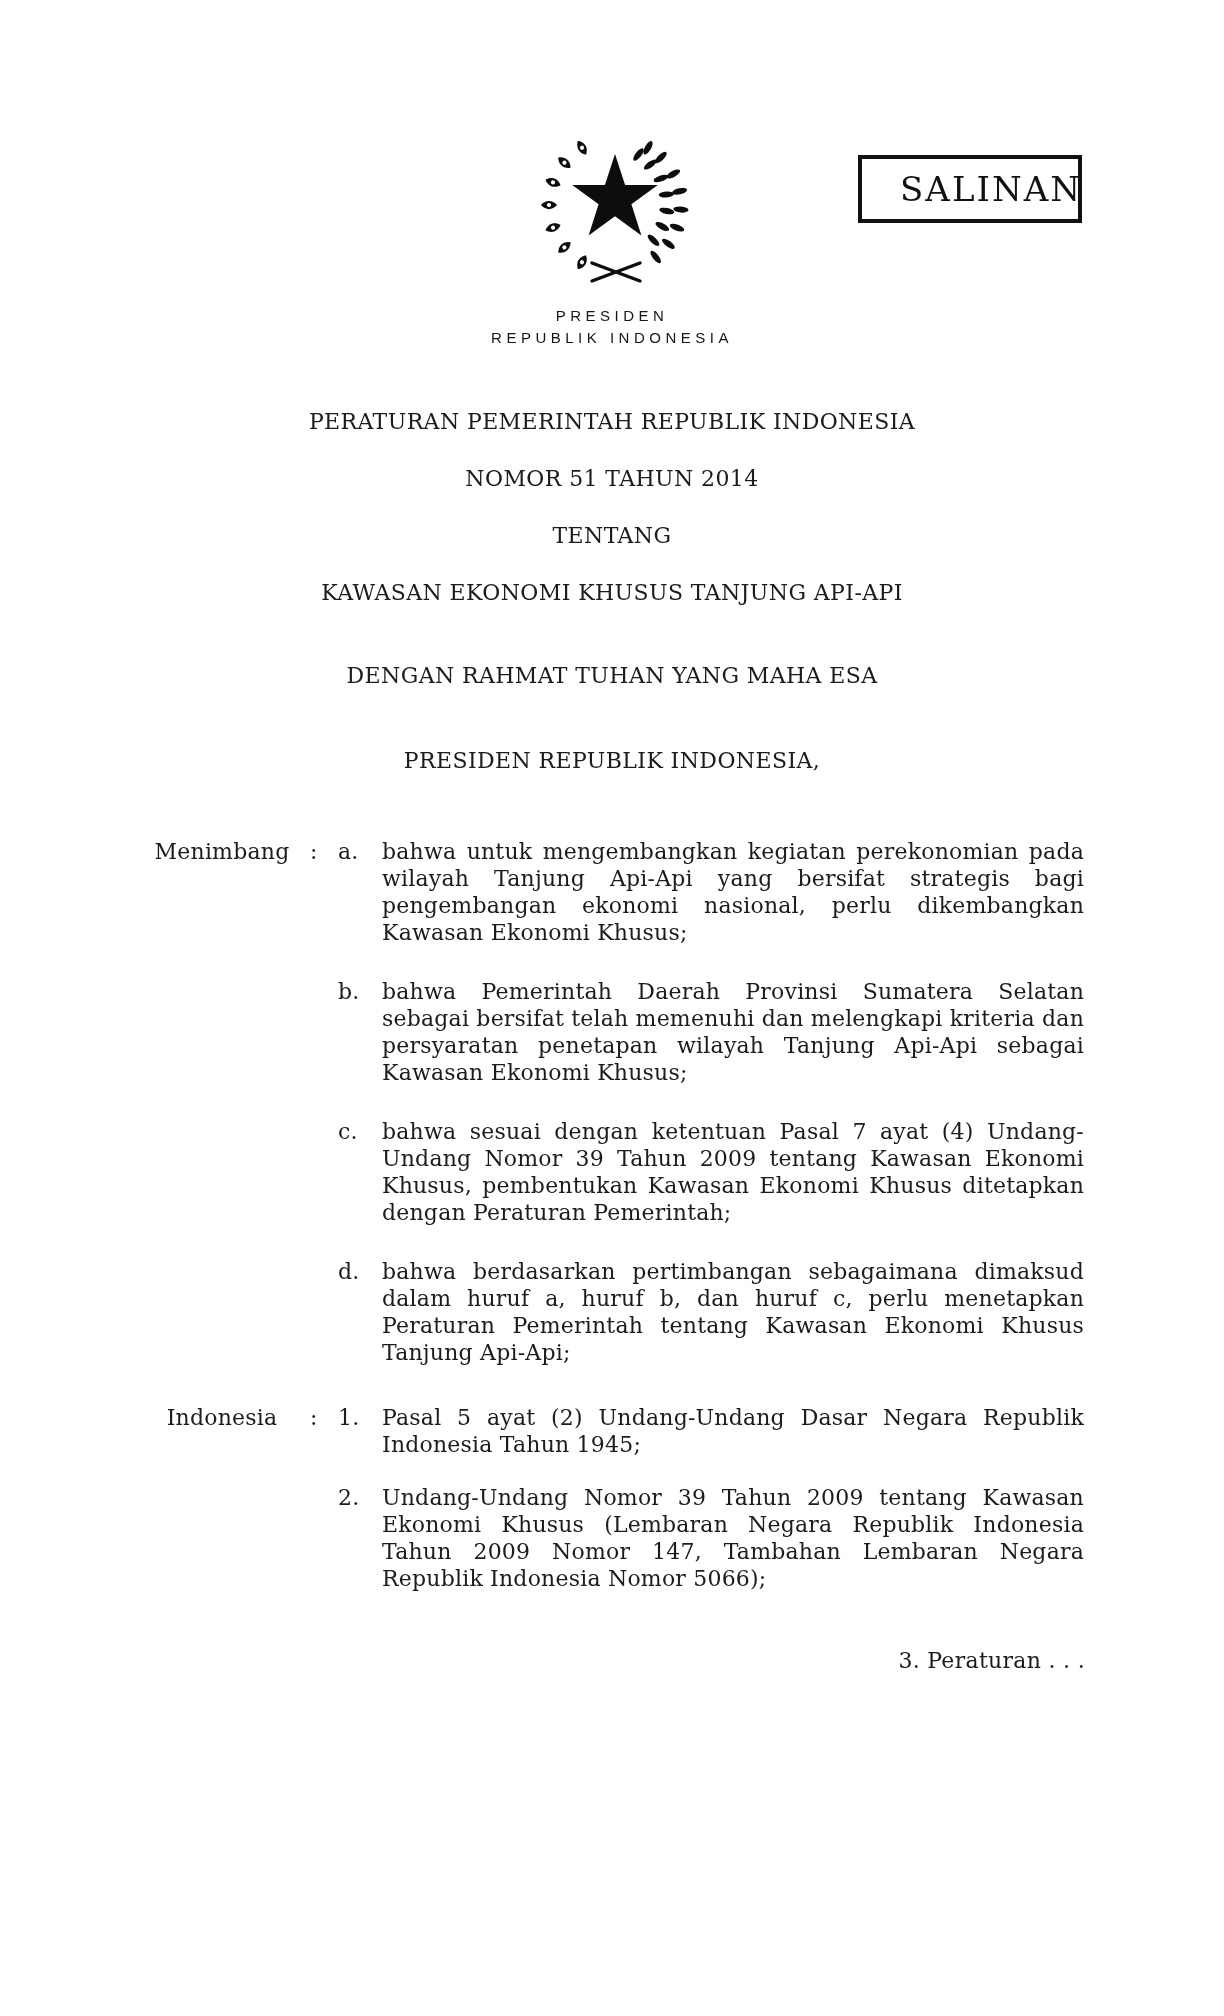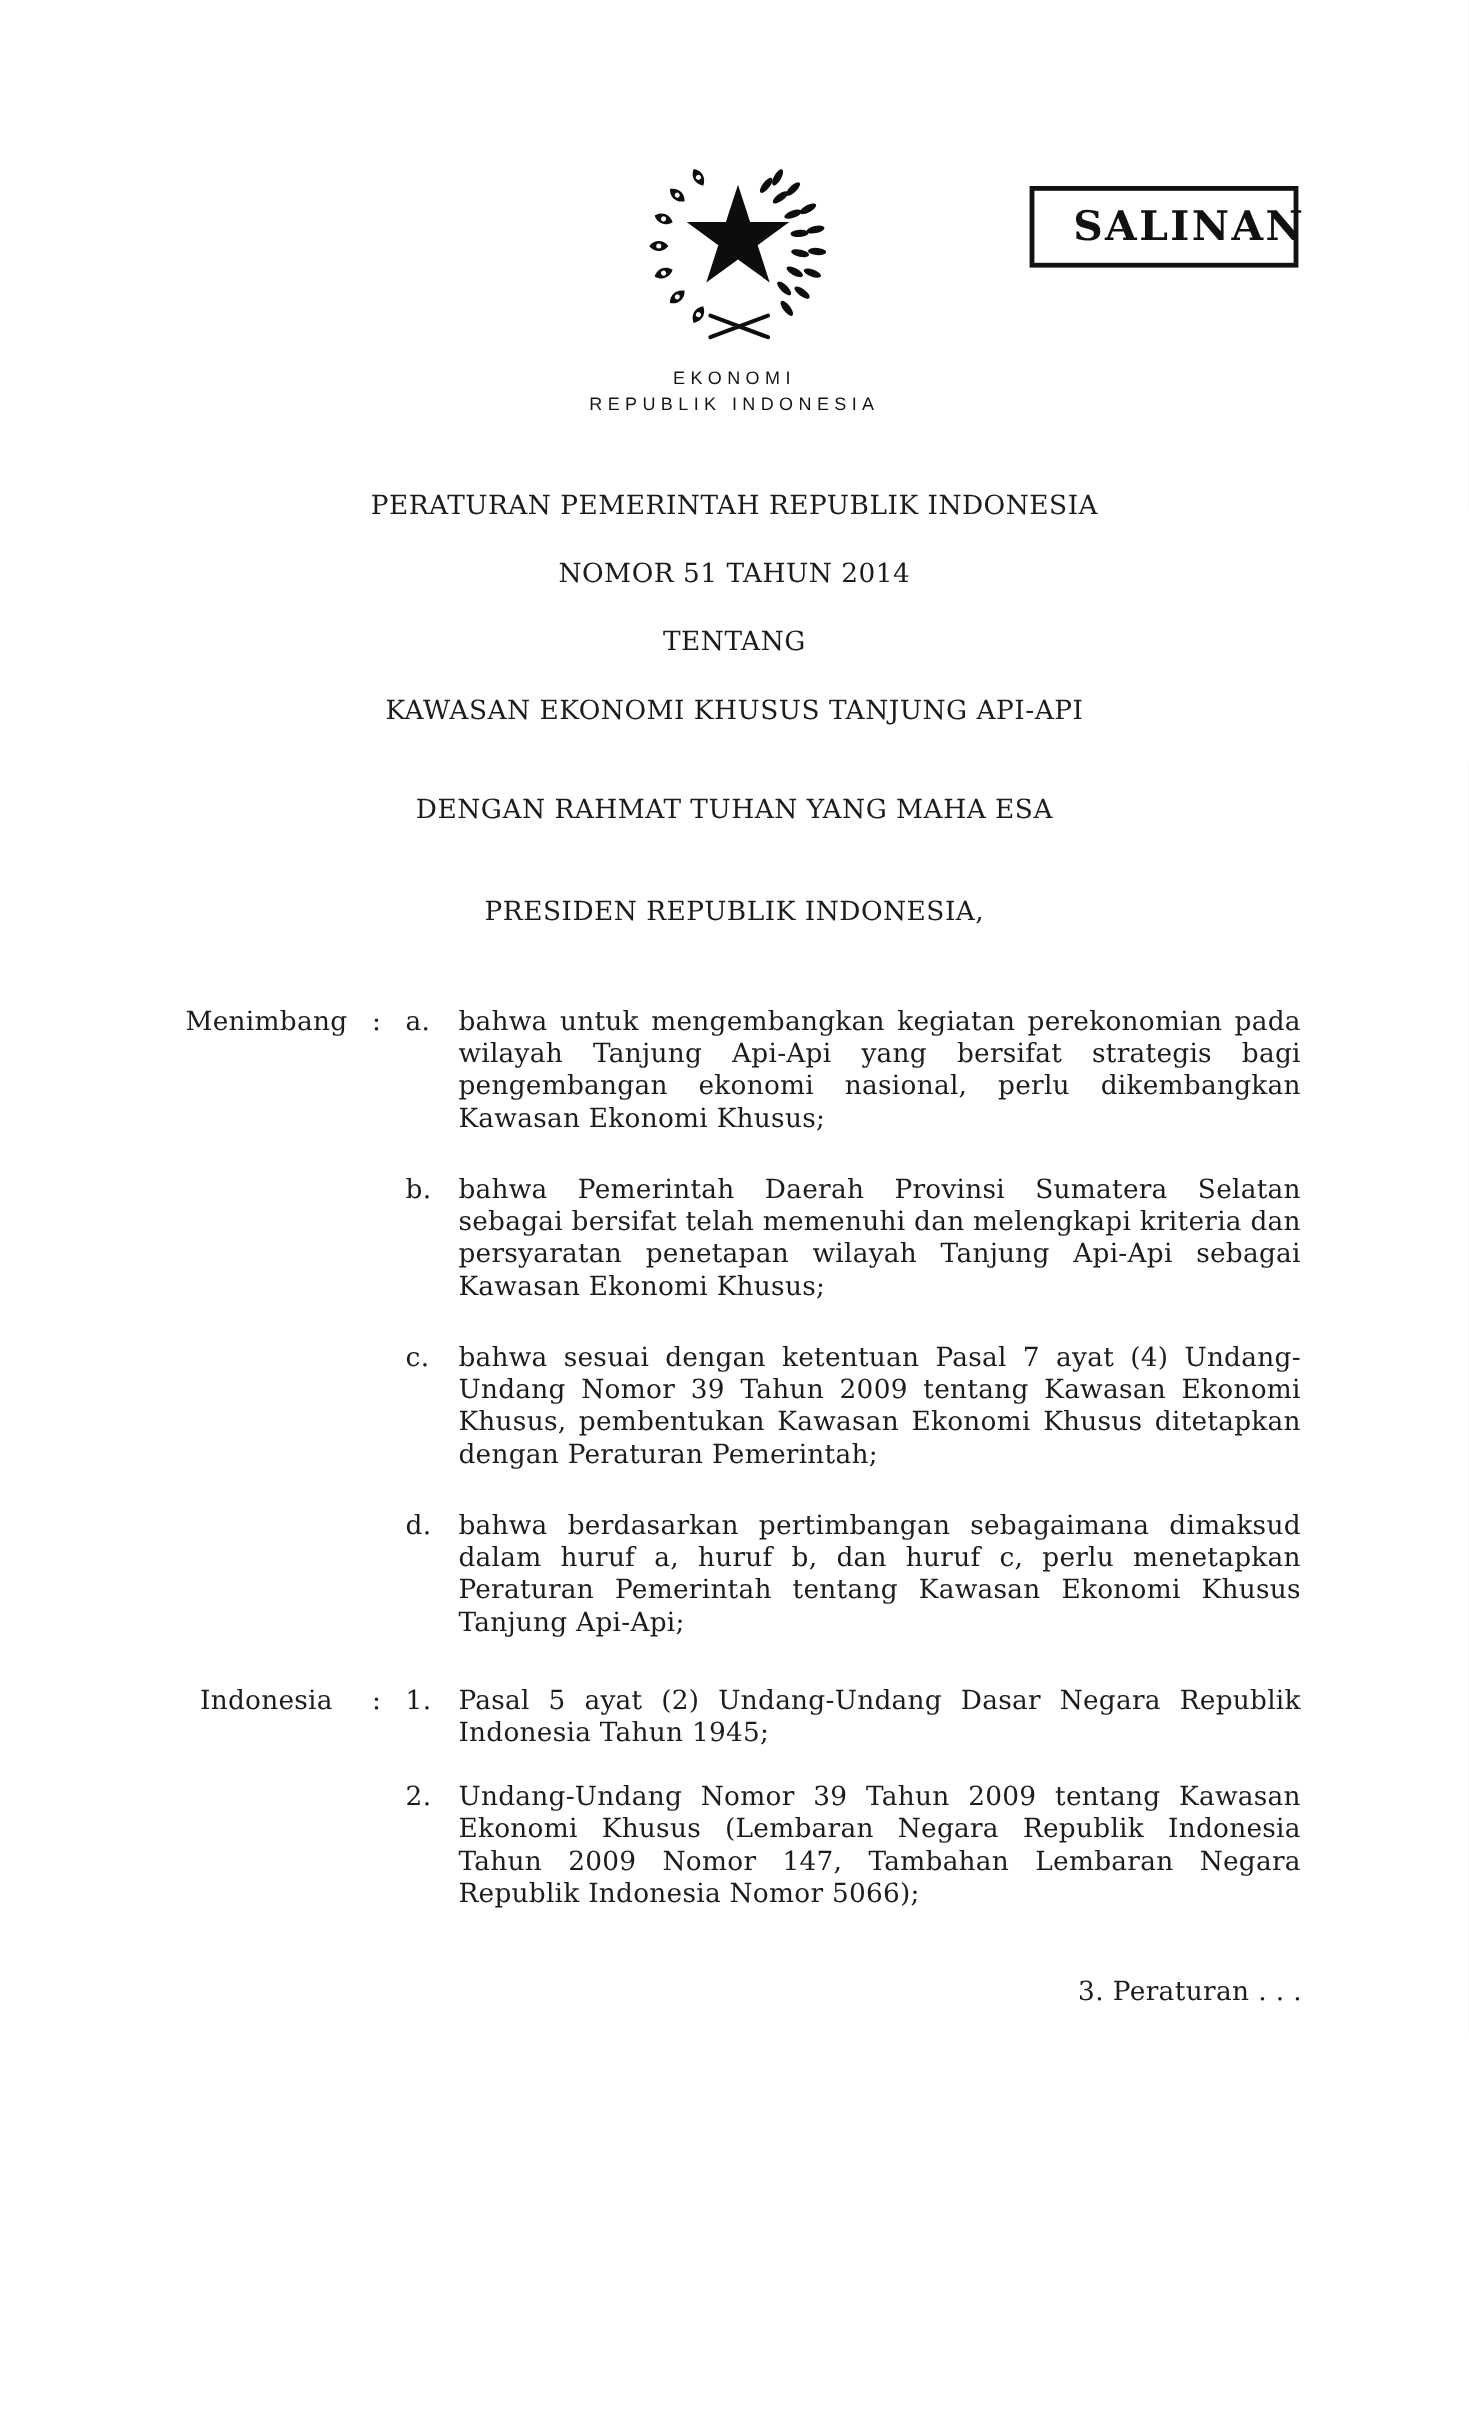--- a/index.html
+++ b/index.html
@@ -28,21 +28,21 @@
     font-size:15px; letter-spacing:4.5px; line-height:20px;
   }
   .letterhead .lh2 {
     font-size:15px; letter-spacing:4.5px; line-height:20px; margin-top:2px;
   }
   .salinan-box {
     position:absolute; left:858px; top:155px;
     width:224px; height:68px;
     border:4px solid #111;
     display:flex; align-items:center; justify-content:center;
-    font-weight:bold; font-size:34px; letter-spacing:2px;
+    font-weight:normal; font-size:34px; letter-spacing:2px;
     color:#111;
     padding-left:42px;
   }
   
   .cline {
     position:absolute; left:0; width:1224px;
     text-align:center; font-size:22px; line-height:28px;
     letter-spacing:0.4px; color:#1c1c1c;
   }
   
@@ -120,21 +120,21 @@
       <line x1="52" y1="167" x2="100" y2="149"></line>
       <line x1="52" y1="149" x2="100" y2="167"></line>
     </g>
   </svg>
 
   <div class="salinan-box">
     <span>SALINAN</span>
   </div>
 
   <div class="letterhead">
-    <div class="lh1">EKONOMI</div>
+    <div class="lh1">PRESIDEN</div>
     <div class="lh2">REPUBLIK INDONESIA</div>
   </div>
 
   <div class="cline" style="top:408px">PERATURAN PEMERINTAH REPUBLIK INDONESIA</div>
   <div class="cline" style="top:465px">NOMOR 51 TAHUN 2014</div>
   <div class="cline" style="top:522px">TENTANG</div>
   <div class="cline" style="top:579px">KAWASAN EKONOMI KHUSUS TANJUNG API-API</div>
   <div class="cline" style="top:662px">DENGAN RAHMAT TUHAN YANG MAHA ESA</div>
   <div class="cline" style="top:747px">PRESIDEN REPUBLIK INDONESIA,</div>
 

